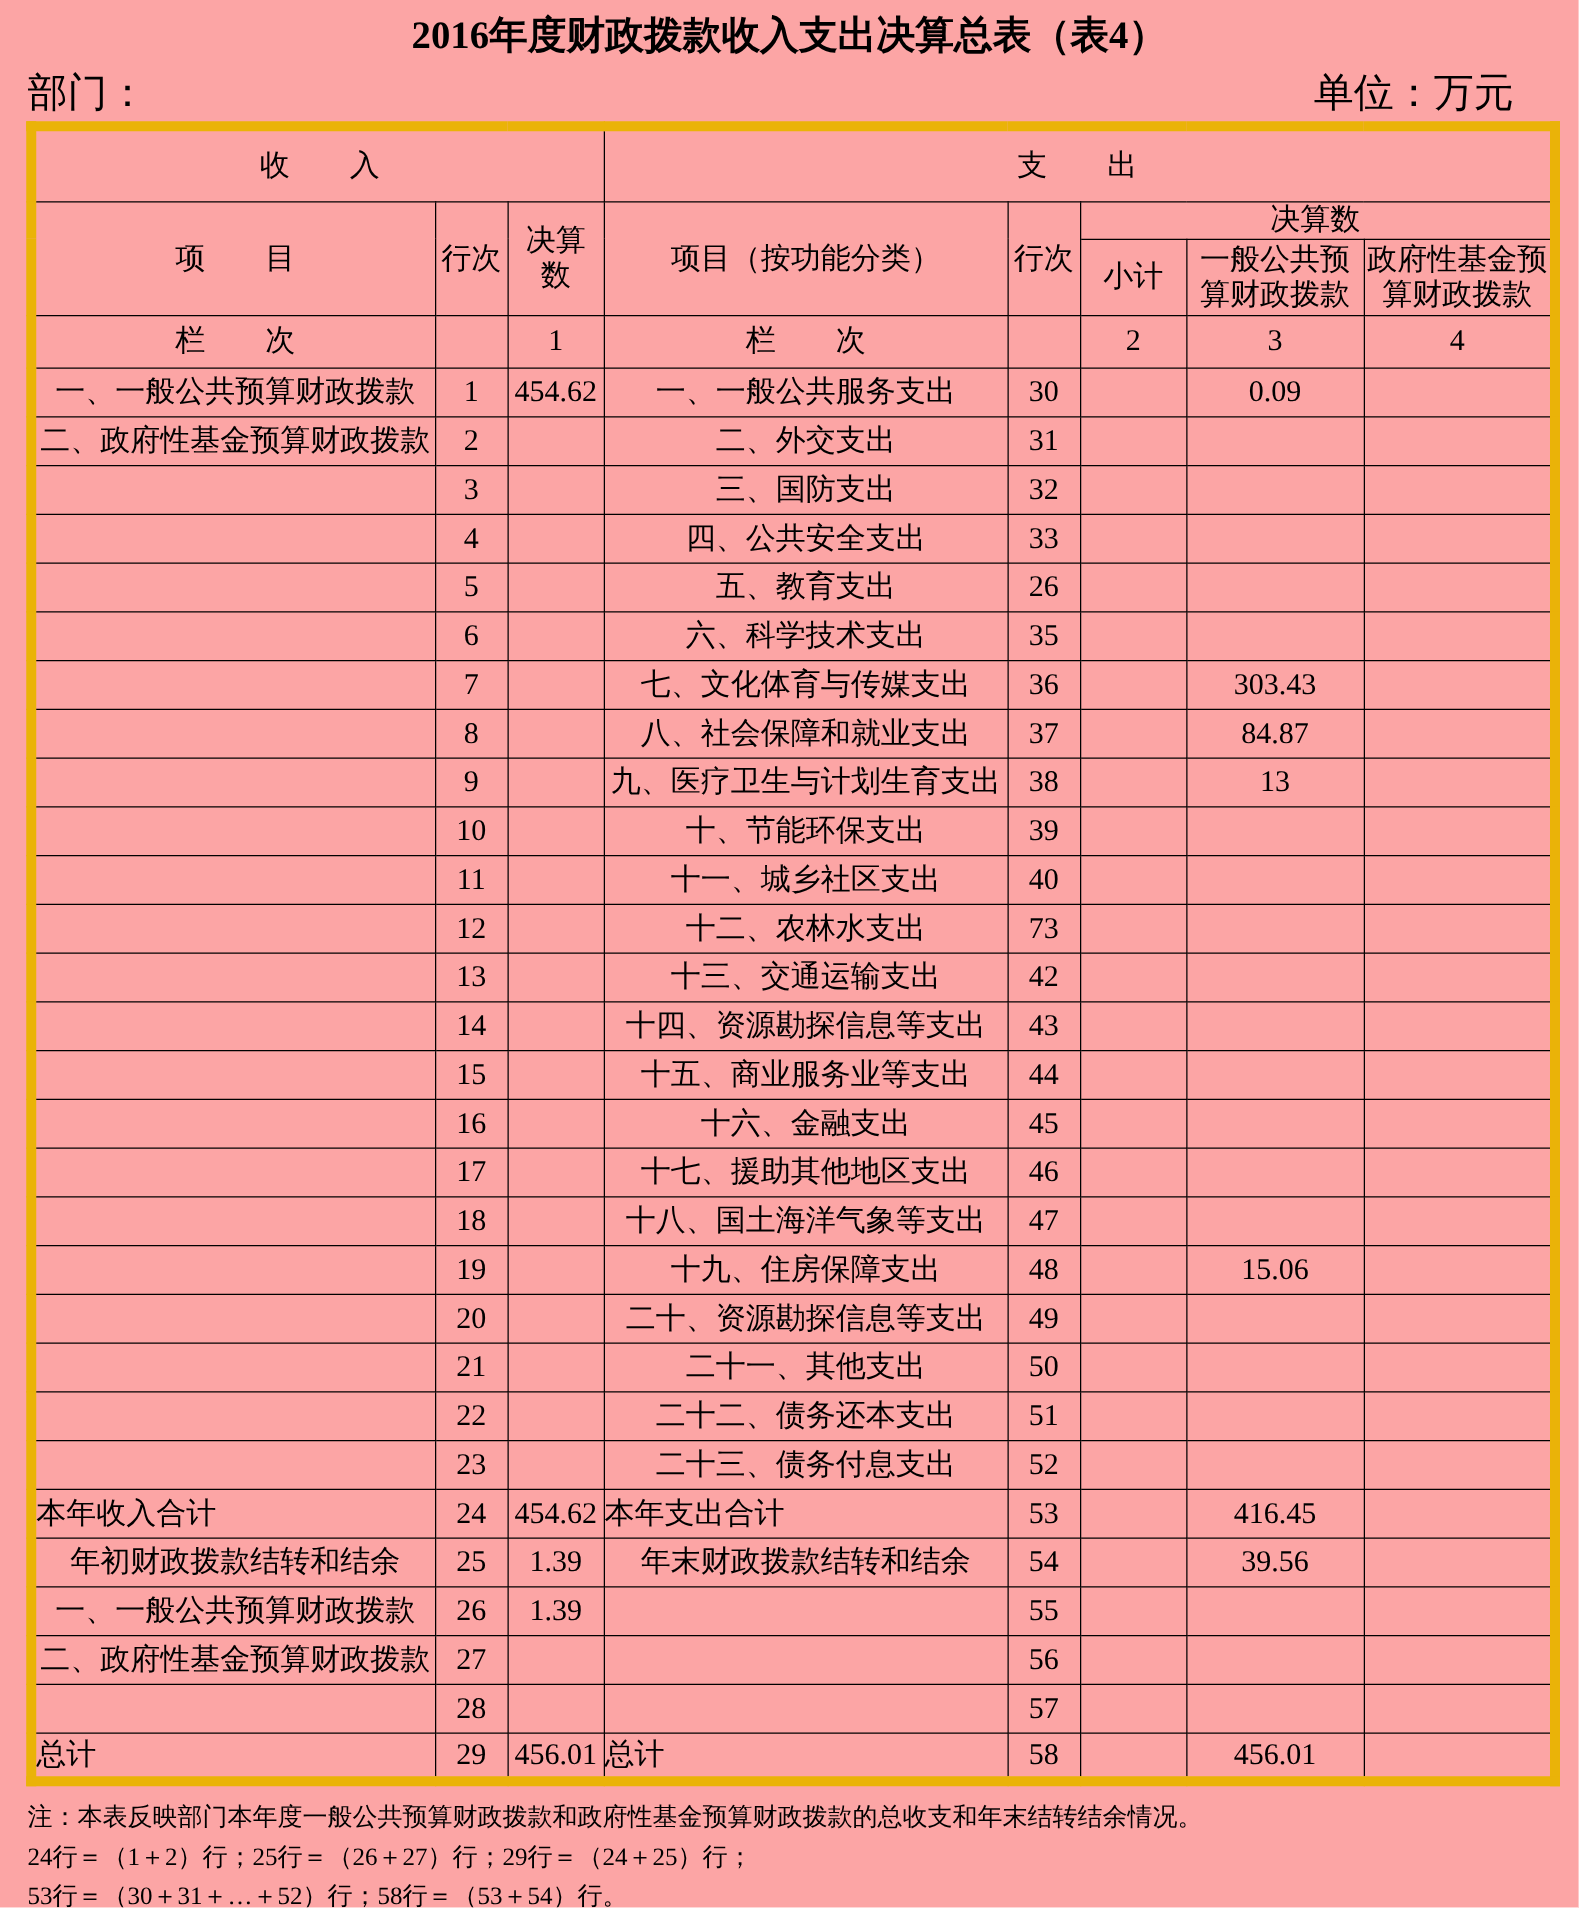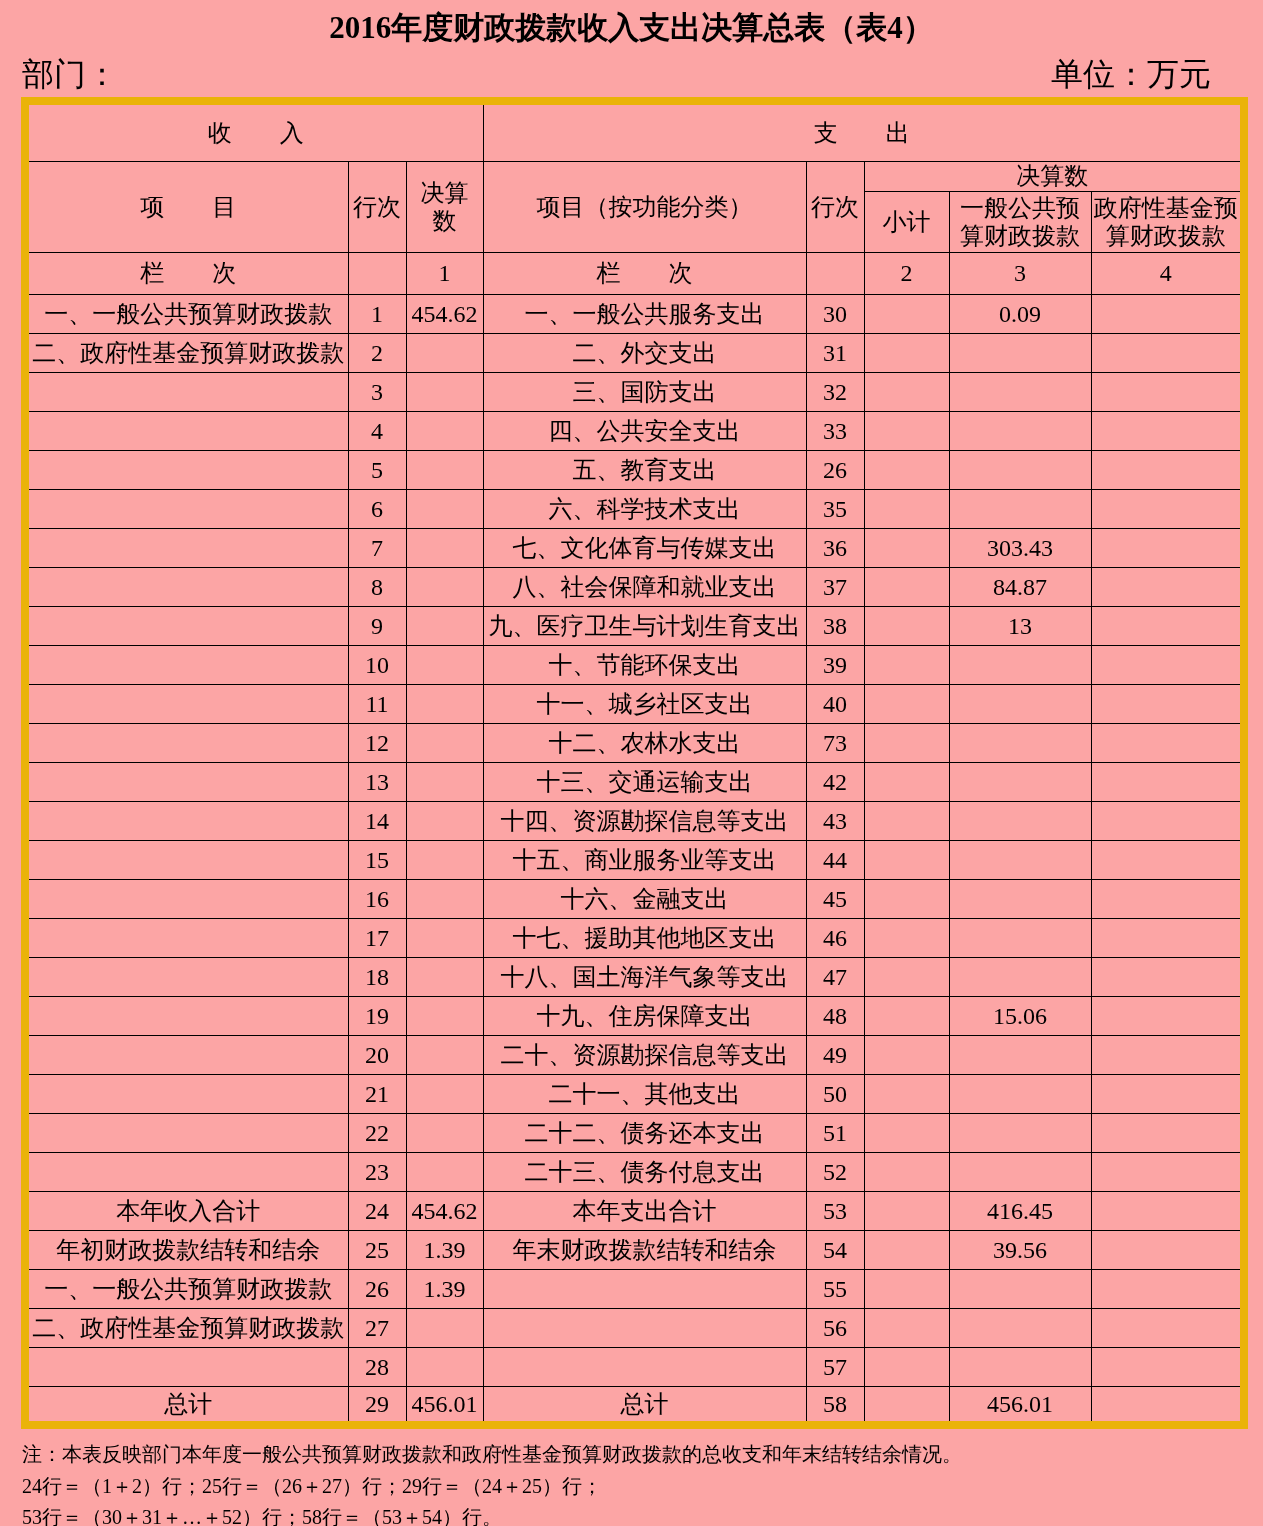--- a/index.html
+++ b/index.html
@@ -50,21 +50,21 @@
   tr.hrow-a  { height: 60px; }
   tr.hrow-b  { height: 30px; }
   tr.hrow-c  { height: 61px; }
   tr.hrow-d  { height: 42px; }
   tr.data-row { height: 39px; }
   td.item {
     text-align: left;
     padding-left: 5px;
   }
   td.item.center {
-    text-align: center;
+    text-align: left;
     padding-left: 0;
   }
   td.val {
     text-align: right;
     padding-right: 5px;
   }
   .wrap-narrow {
     display: inline-block;
     width: 50px;
     text-align: center;

